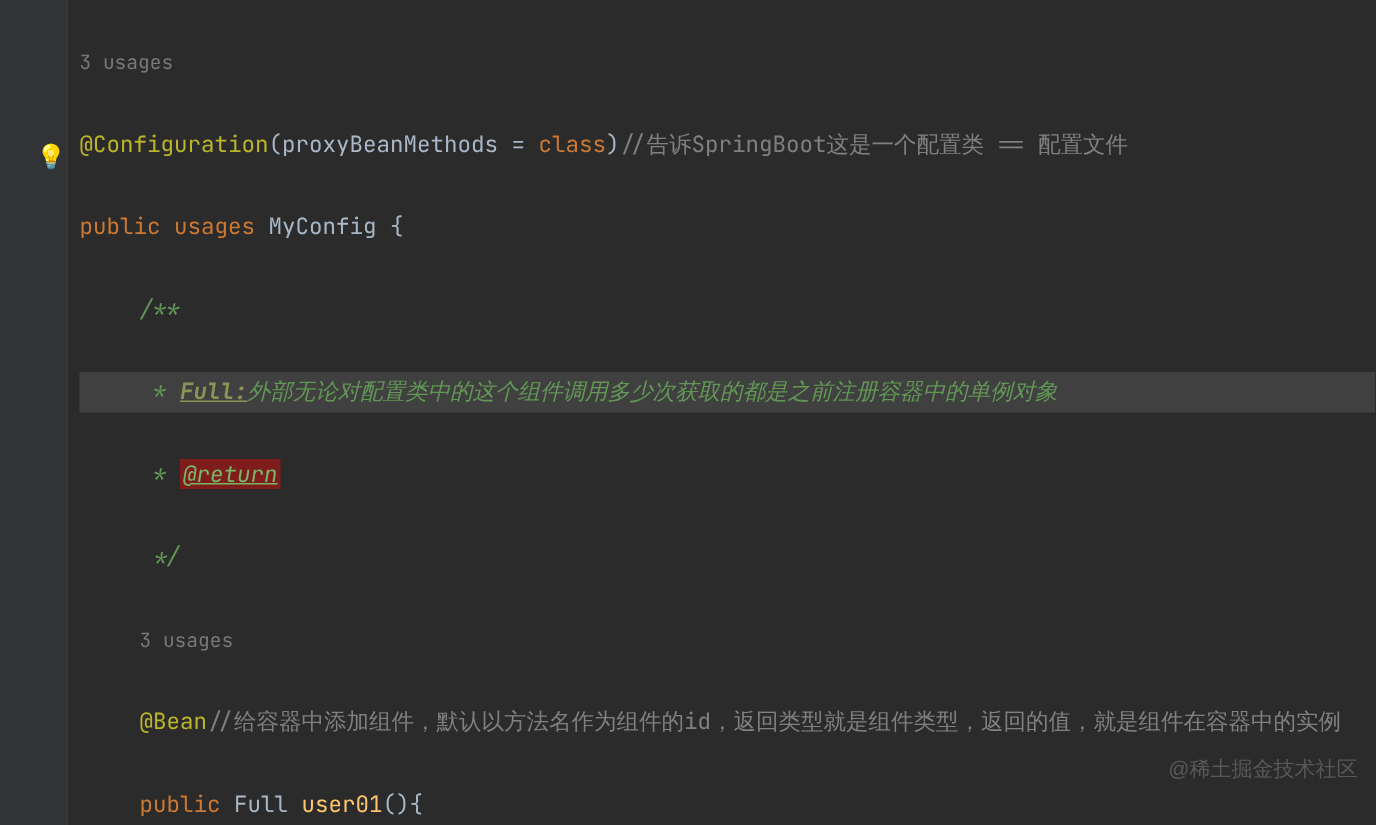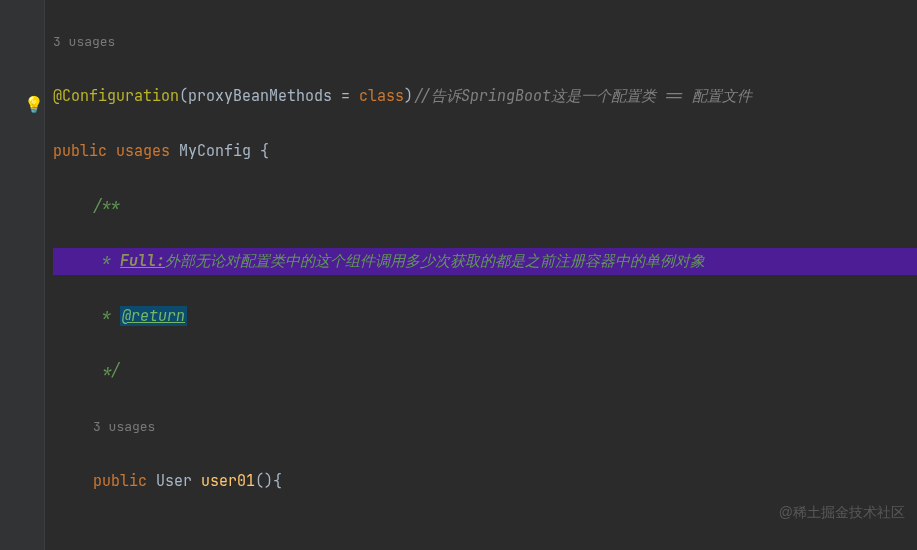--- a/index.html
+++ b/index.html
@@ -34,26 +34,26 @@
       padding-left: 8px;
       padding-top: 0;
       line-height: 27.5px;
       white-space: pre;
     }
     .line { height: 27.5px; display: block; }
     .usages { color: #787878; font-size: 13px; padding-left: 0; }
     .usages-inner { color: #787878; font-size: 13px; }
     .kw { color: #cc7832; }
     .ann { color: #bbb529; margin-top: 24px; }
-    .comment { color: #808080; font-style: italic; }
+    .comment { color: #808080; }
     .comment-it { color: #808080; font-style: italic; }
     .method-def { color: #ffc66d; }
-    .hl-return { background: #0c4a6e; color: #77b767; font-style: italic; text-decoration: underline; padding: 0 2px; margin-top: 13px; }
+    .hl-return { background: #7f1d1d; color: #77b767; font-style: italic; text-decoration: underline; padding: 0 2px; margin-top: 13px; }
     .hl-full { color: #8a8a8a; font-style: italic; font-weight: bold; text-decoration: underline; }
-    .current-line { background: #4c1d95; display: block; width: 100%; }
+    .current-line { background: #404040; display: block; width: 100%; }
     .watermark {
       position: absolute;
       right: 12px;
       bottom: 28px;
       color: #6b6b6b;
       font-size: 14px;
       font-family: Liberation Sans, sans-serif;
       opacity: 0.7;
     }
     .indent1 { padding-left: 40px; display: inline-block; }
@@ -67,21 +67,22 @@
 
 <div class="code-area">
 <span class="line usages"><span>3 usages</span></span>
 <span class="line"><span class="ann">@Configuration</span><span>(</span><span>proxyBeanMethods = </span><span class="kw">class</span><span>)</span><span class="comment">//告诉SpringBoot这是一个配置类 == 配置文件</span></span>
 <span class="line"><span class="kw">public </span><span class="kw">usages </span><span>MyConfig </span><span>{</span></span>
 <span class="line"><span class="indent1"></span><span class="comment-it" style="color:#629755">/**</span></span>
 <span class="line current-line"><span class="indent1"></span><span class="comment-it" style="color:#629755"> * </span><span class="hl-full" style="color:#8a9456">Full:</span><span class="comment-it" style="color:#629755">外部无论对配置类中的这个组件调用多少次获取的都是之前注册容器中的单例对象</span></span>
 <span class="line"><span class="indent1"></span><span class="comment-it" style="color:#629755"> * </span><span class="hl-return">@return</span></span>
 <span class="line"><span class="indent1"></span><span class="comment-it" style="color:#629755"> */</span></span>
 <span class="line"><span class="indent1"></span><span class="usages-inner">3 usages</span></span>
-<span class="line"><span class="indent1"></span><span class="kw">public </span><span>User </span><span class="method-def">user01</span><span>(){</span></span>
+<span class="line"><span class="indent1"></span><span class="ann">@Bean</span><span class="comment">//给容器中添加组件，默认以方法名作为组件的id，返回类型就是组件类型，返回的值，就是组件在容器中的实例</span></span>
+<span class="line"><span class="indent1"></span><span class="kw">public </span><span>Full </span><span class="method-def">user01</span><span>(){</span></span>
 
 
 
 
 
 
 
 
 
 

